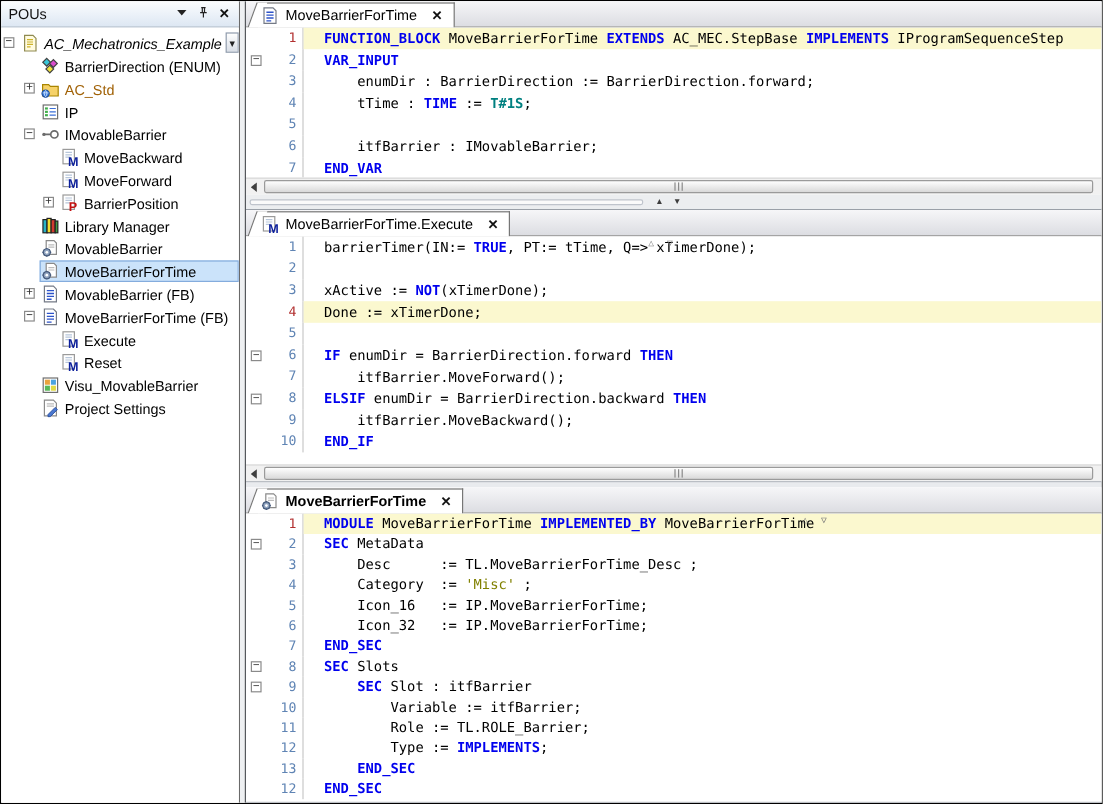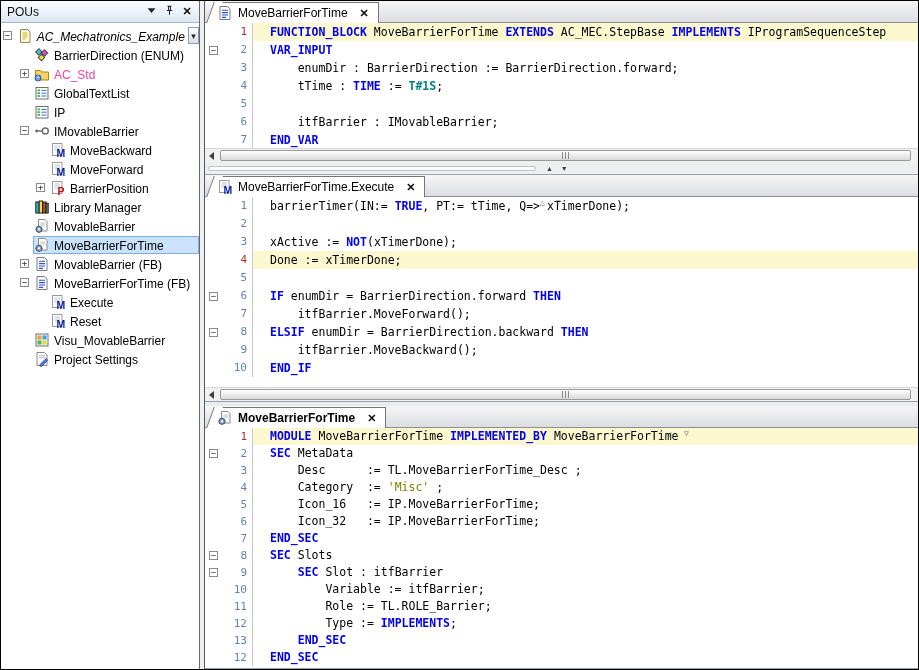--- a/index.html
+++ b/index.html
@@ -123,37 +123,21 @@
           <span class="indent" style="width:19px"></span>
           <span class="expander">+</span>
           <span class="row-core">
             <span class="icon">
               <svg viewBox="0 0 16 16">
                 <path d="M1.5 4.5h5l1.5 1.5h6.5v8h-13z" fill="#f6d269" stroke="#a98500"></path>
                 <circle cx="4" cy="12" r="3" fill="#3d7edb" stroke="#1c4f9e"></circle>
                 <path d="M1.6 11.4h4.8M4 9.4c1.4 1.2 1.4 4 0 5.2M4 9.4c-1.4 1.2-1.4 4 0 5.2" stroke="#cfe3ff" fill="none" stroke-width="0.7"></path>
               </svg>
             </span>
-            <span class="tree-label" style="color:#ec4899">AC_Std</span>
-          </span>
-        </div>
-        <div class="tree-row">
-          <span class="indent" style="width:19px"></span>
-          <span class="exp-sp"></span>
-          <span class="row-core">
-            <span class="icon">
-              <svg viewBox="0 0 16 16">
-                <rect x="2" y="2.5" width="12" height="11.5" fill="#fff" stroke="#6f6f6f"></rect>
-                <rect x="3.5" y="4.5" width="2.4" height="1.8" fill="#3fae49"></rect>
-                <rect x="3.5" y="7.3" width="2.4" height="1.8" fill="#3fae49"></rect>
-                <rect x="3.5" y="10.1" width="2.4" height="1.8" fill="#3fae49"></rect>
-                <path d="M7.3 5.4h5.2M7.3 8.2h5.2M7.3 11h5.2" stroke="#3a6fd8"></path>
-              </svg>
-            </span>
-            <span class="tree-label">GlobalTextList</span>
+            <span class="tree-label" style="color:#a16207">AC_Std</span>
           </span>
         </div>
         <div class="tree-row">
           <span class="indent" style="width:19px"></span>
           <span class="exp-sp"></span>
           <span class="row-core">
             <span class="icon">
               <svg viewBox="0 0 16 16">
                 <rect x="2" y="2.5" width="12" height="11.5" fill="#fff" stroke="#6f6f6f"></rect>
                 <rect x="3.5" y="4.5" width="2.4" height="1.8" fill="#3fae49"></rect>

